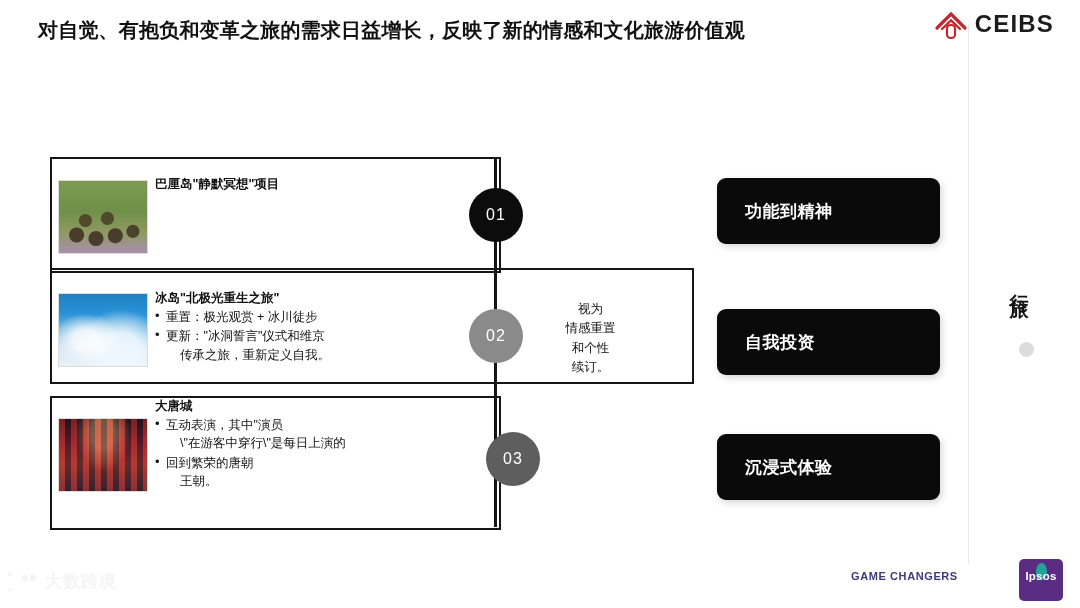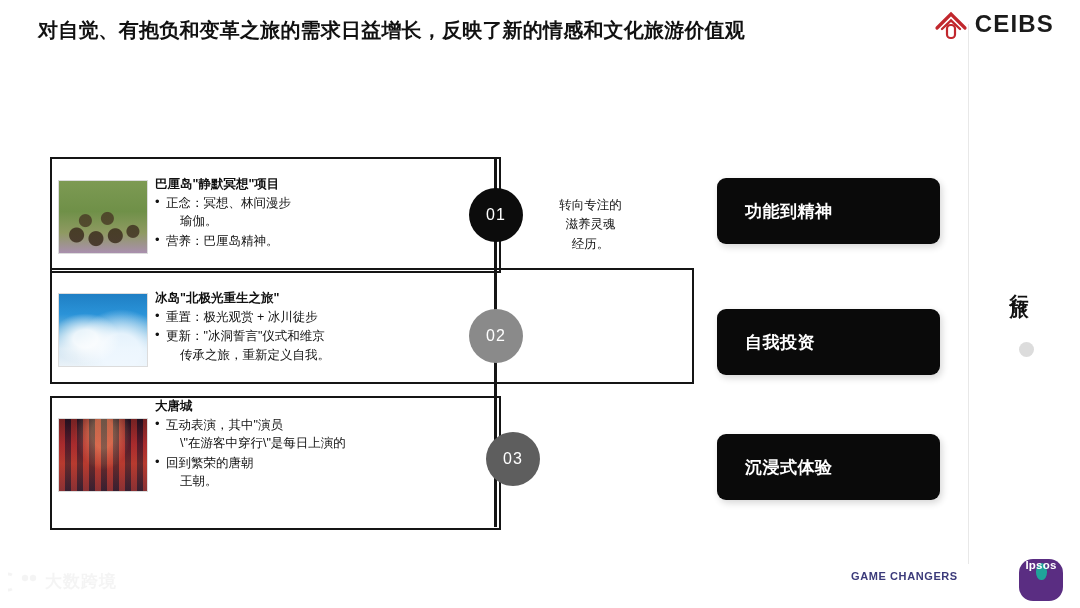--- a/index.html
+++ b/index.html
@@ -94,21 +94,21 @@
 
   
   .vlabel{position:absolute;left:1010px;top:283px;font-size:19px;font-weight:700;color:#111;
     writing-mode:vertical-rl;letter-spacing:-4px;line-height:.95;}
   .vdot{position:absolute;left:1019px;top:342px;width:15px;height:15px;border-radius:50%;background:#dcdcdc;}
 
   
   .gamechangers{position:absolute;left:851px;top:570px;font-size:11px;font-weight:700;
     color:#3b3a7a;letter-spacing:.6px;}
   .ipsos{position:absolute;left:1019px;top:559px;width:44px;height:42px;background:#5a2d82;
-    border-radius:14px;display:flex;align-items:flex-start;justify-content:center;overflow:hidden;}
+    border-radius:5px;display:flex;align-items:center;justify-content:center;overflow:hidden;}
   .ipsos .ip-blob{position:absolute;top:4px;left:17px;width:11px;height:17px;border-radius:50% 50% 45% 45%;
     background:#1fa39a;}
   .ipsos .ip-word{position:relative;color:#fff;font-size:11.5px;font-weight:700;margin-bottom:8px;letter-spacing:.2px;}
 
   .watermark{position:absolute;left:8px;top:570px;display:flex;align-items:center;gap:7px;opacity:.5;}
   .wm-mark{width:30px;height:20px;position:relative;}
   .wm-word{font-size:17px;font-weight:700;color:#eaeaea;letter-spacing:1px;}
 </style>
 </head>
 <body>
@@ -136,29 +136,20 @@
     <div class="rowbox r2"></div>
     <div class="rowbox r3"></div>
     <div class="spine"></div>
 
     <div class="thumb t1"></div>
     <div class="thumb t2"></div>
     <div class="thumb t3"></div>
 
     <div class="rowtext x1">
       <h3>巴厘岛"静默冥想"项目</h3>
-      <ul>
-        <li>
-          <span>正念：冥想、林间漫步</span>
-          <span class="cont">瑜伽。</span>
-        </li>
-        <li>
-          <span>营养：巴厘岛精神。</span>
-        </li>
-      </ul>
     </div>
 
     <div class="rowtext x2">
       <h3>冰岛"北极光重生之旅"</h3>
       <ul>
         <li>
           <span>重置：极光观赏 + 冰川徒步</span>
         </li>
         <li>
           <span>更新："冰洞誓言"仪式和维京</span>
@@ -178,24 +169,25 @@
           <span>回到繁荣的唐朝</span>
           <span class="cont">王朝。</span>
         </li>
       </ul>
     </div>
 
     <div class="circle c1" style="background: rgb(12, 12, 12);">01</div>
     <div class="circle c2" style="background: rgb(138, 138, 138);">02</div>
     <div class="circle c3" style="background: rgb(94, 94, 94);">03</div>
 
-    <div class="midtext m1">
-      <div>转向专注的</div>
-      <div>滋养灵魂</div>
-      <div>经历。</div>
+    <div class="midtext m2">
+      <div>视为</div>
+      <div>情感重置</div>
+      <div>和个性</div>
+      <div>续订。</div>
     </div>
 
     <div class="pill p1">
       <span>功能到精神</span>
     </div>
     <div class="pill p2">
       <span>自我投资</span>
     </div>
     <div class="pill p3">
       <span>沉浸式体验</span>

